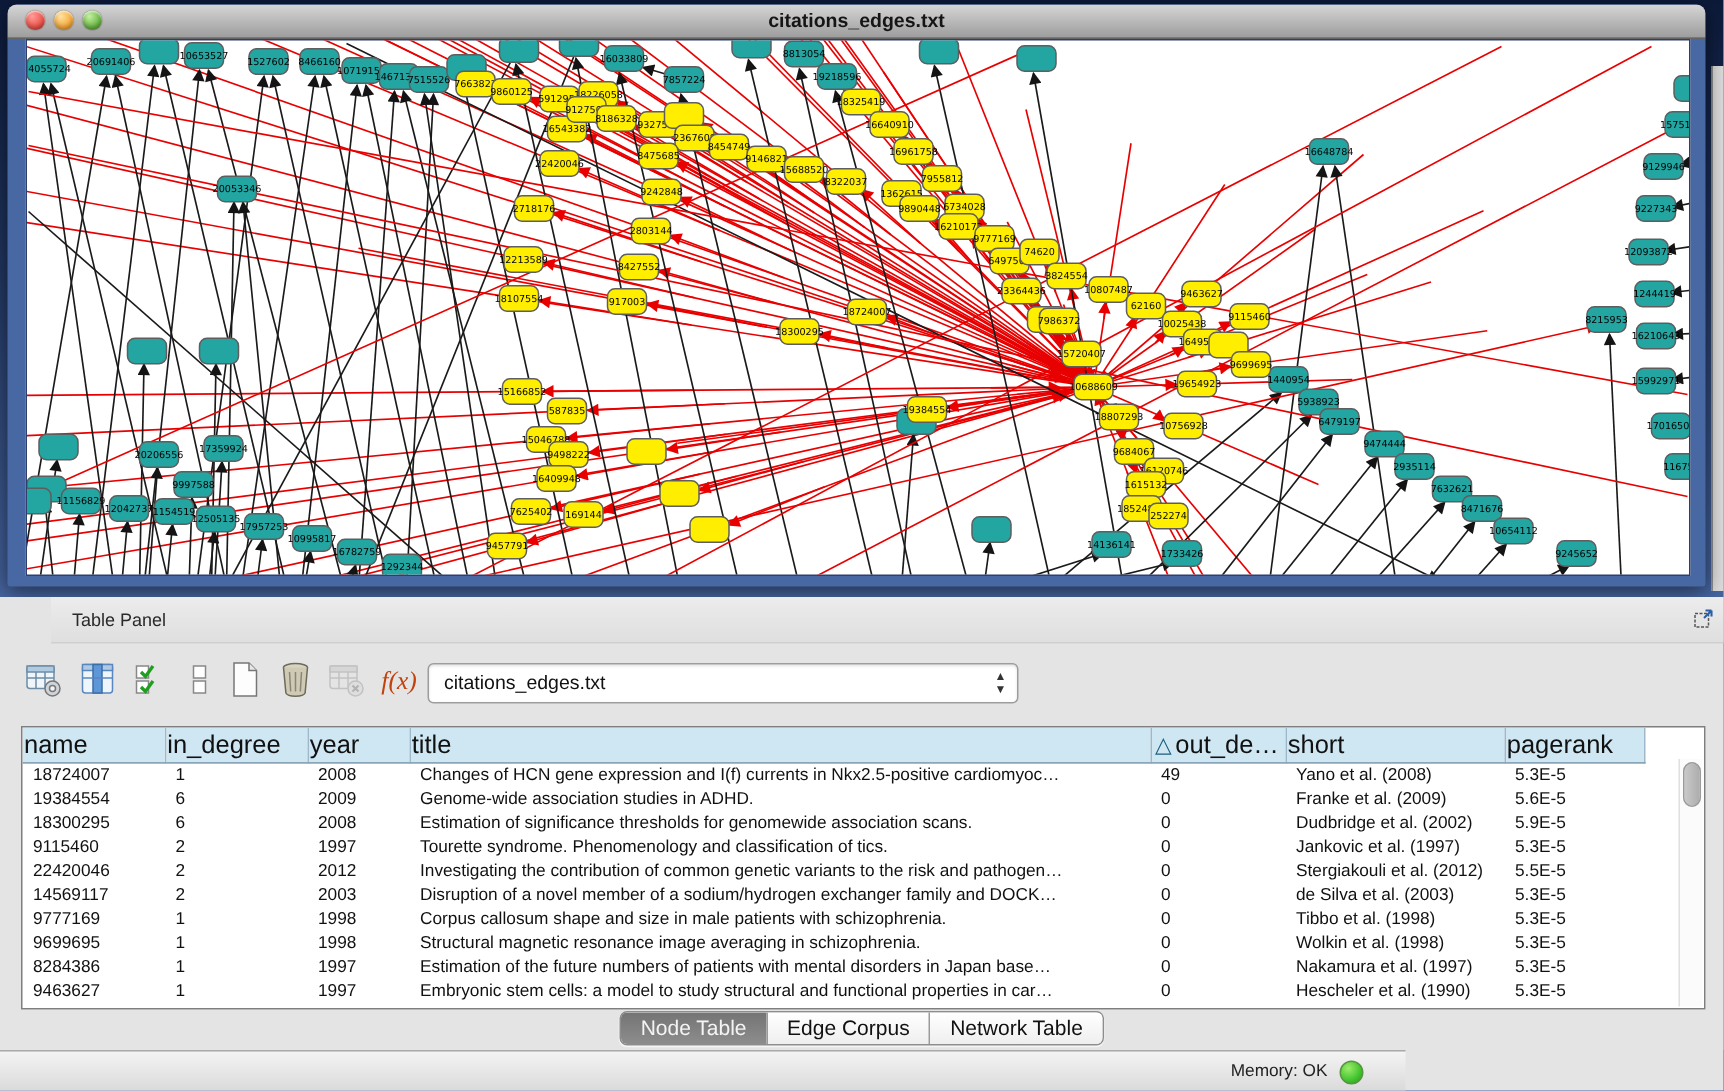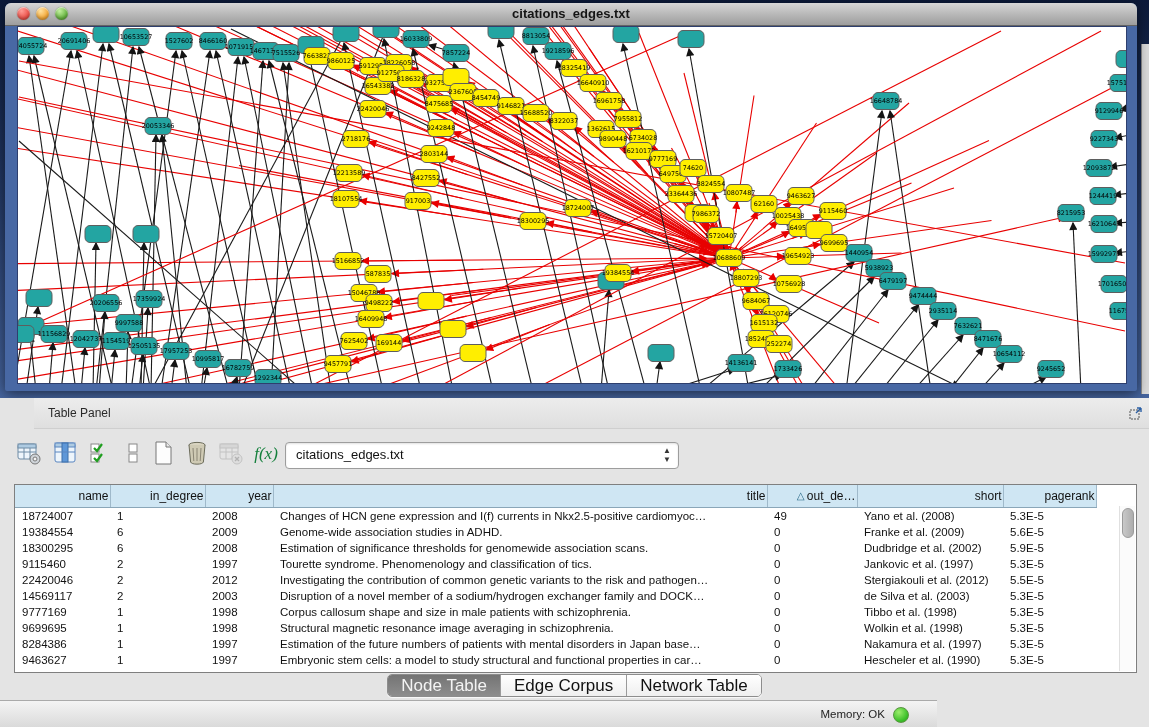--- a/index.html
+++ b/index.html
@@ -32,42 +32,42 @@
                    radial-gradient(circle 1.5px at 8px 2px,#777 60%,transparent 61%);}
   
   .table-panel{position:absolute;left:0;top:398px;width:1149px;height:302px;background:#e4e4e4;}
   .panel-header{position:absolute;left:0;top:0;width:100%;height:30px;
                 background:linear-gradient(180deg,#ececec,#dfdfdf);border-bottom:1px solid #cfcfcf;margin-left:34px;}
   .panel-title{position:absolute;left:14px;top:8px;font-size:12px;color:#2a2a2a;}
   .float-ic{position:absolute;right:40px;top:8px;width:14px;height:13px;cursor:pointer;}
   .close-ic{position:absolute;right:16px;top:6px;font-size:14px;font-weight:bold;color:#1a1a1a;cursor:pointer;}
   .toolbar{position:absolute;left:0;top:36px;width:100%;height:44px;}
   .tb-icon{position:absolute;top:6px;width:28px;height:28px;cursor:pointer;}
-  .fx{font-family:"Liberation Serif",serif;font-style:italic;font-size:17px;color:#15803d;
+  .fx{font-family:"Liberation Serif",serif;font-style:italic;font-size:17px;color:#c2410c;
       line-height:28px;text-align:center;}
   .combo{position:absolute;left:285px;top:8px;width:392px;height:25px;background:#fff;
          border:1px solid #9d9d9d;border-radius:4px;box-shadow:inset 0 1px 2px rgba(0,0,0,.12);}
   .combo-text{position:absolute;left:10px;top:4px;font-size:13px;color:#111;}
   .combo-arrows{position:absolute;right:7px;top:3px;font-size:8px;line-height:9px;color:#333;text-align:center;}
   .table-wrap{position:absolute;left:14px;top:86px;width:1121px;height:187px;background:#fff;
               border:1px solid #7f7f7f;overflow:hidden;}
   table.grid{border-collapse:collapse;table-layout:fixed;width:1081px;}
   table.grid th{height:20px;background:#cfe6f3;border-right:1px solid #9fb9ca;border-bottom:1px solid #8aa6b8;
-                font-size:12px;font-weight:400;color:#111;text-align:right;overflow:hidden;white-space:nowrap;}
+                font-size:17px;font-weight:400;color:#111;text-align:left;overflow:hidden;white-space:nowrap;}
   table.grid td{height:16px;font-size:11.5px;color:#111;padding:0 2px 0 7px;
                 overflow:hidden;white-space:nowrap;text-overflow:clip;}
   .sort-tri{display:inline-block;transform:scale(.85);color:#1b5f7e;margin-right:2px;}
   .vscroll{position:absolute;right:1px;top:21px;width:15px;bottom:1px;background:#fbfbfb;
            border-left:1px solid #e0e0e0;}
   .vthumb{position:absolute;left:2px;top:2px;width:10px;height:28px;border-radius:6px;
           background:linear-gradient(90deg,#c9c9c9,#adadad);border:1px solid #9a9a9a;}
   .tabs{position:absolute;left:0;right:0;top:276px;height:24px;text-align:center;}
   .seg{display:inline-flex;border:1px solid #8d8d8d;border-radius:5px;overflow:hidden;
        background:#fff;box-shadow:0 1px 1px rgba(255,255,255,.8);}
-  .seg .tab{padding:2px 13px;font-size:17px;color:#111;background:linear-gradient(#ffffff,#efefef);
+  .seg .tab{padding:2px 13px;font-size:14px;color:#111;background:linear-gradient(#ffffff,#efefef);
             border-right:1px solid #9a9a9a;cursor:pointer;line-height:17px;}
   .seg .tab:last-child{border-right:none;}
   .seg .tab.active{background:linear-gradient(#747474,#8d8d8d);color:#f4f4f4;}
   
   .status-bar{position:absolute;left:0;top:700px;width:937px;height:27px;
               background:linear-gradient(180deg,#f4f4f4,#d9d9d9);border-top:1px solid #aaa;}
   .mem-label{position:absolute;right:52px;top:7px;font-size:11.5px;color:#222;}
   .mem-dot{position:absolute;right:28px;top:6px;width:14px;height:14px;border-radius:50%;
            background:radial-gradient(circle at 35% 30%,#9bed6c,#3cc02a 65%,#2b9a1d);
            border:1px solid #57953f;cursor:pointer;}

